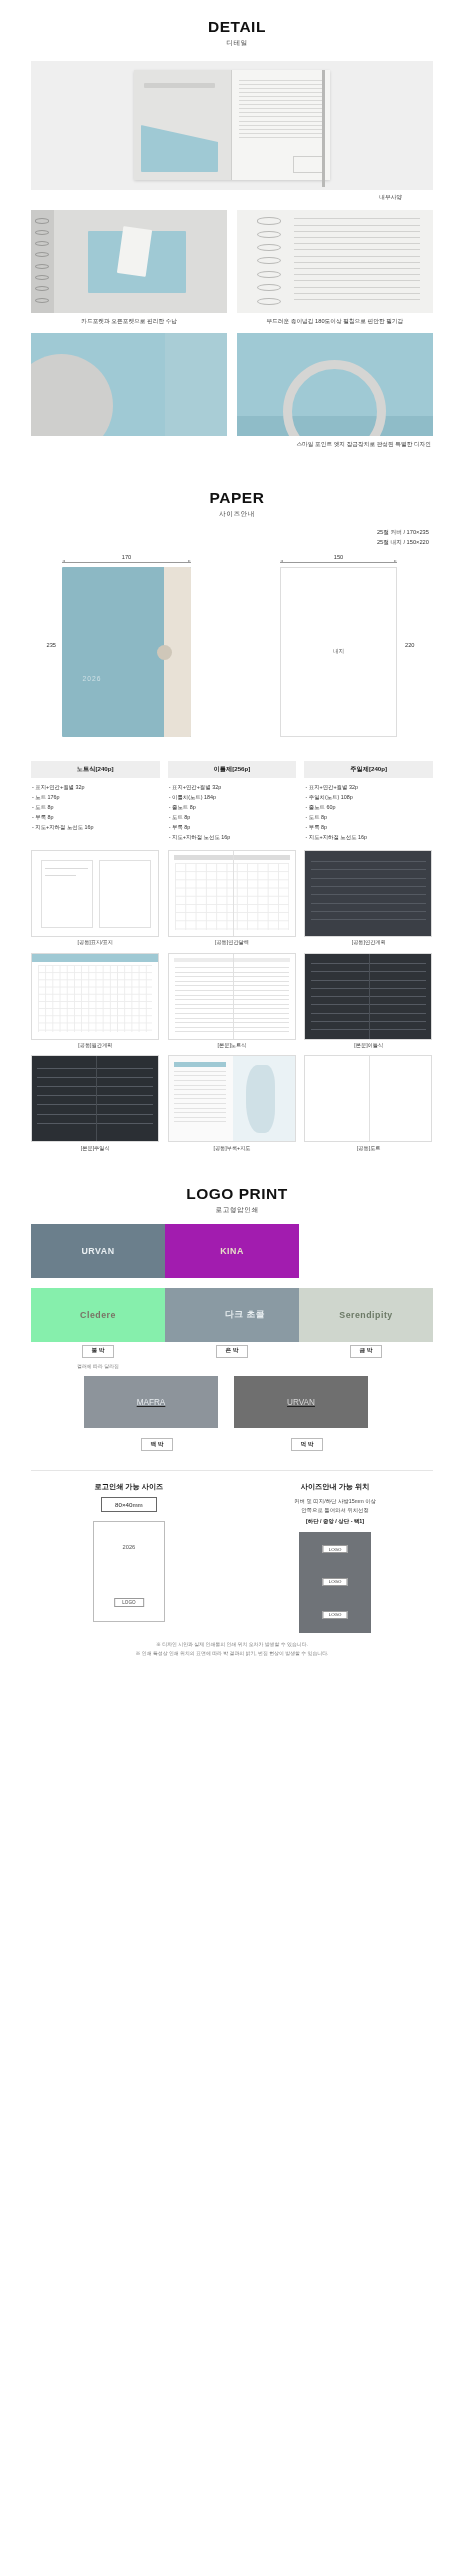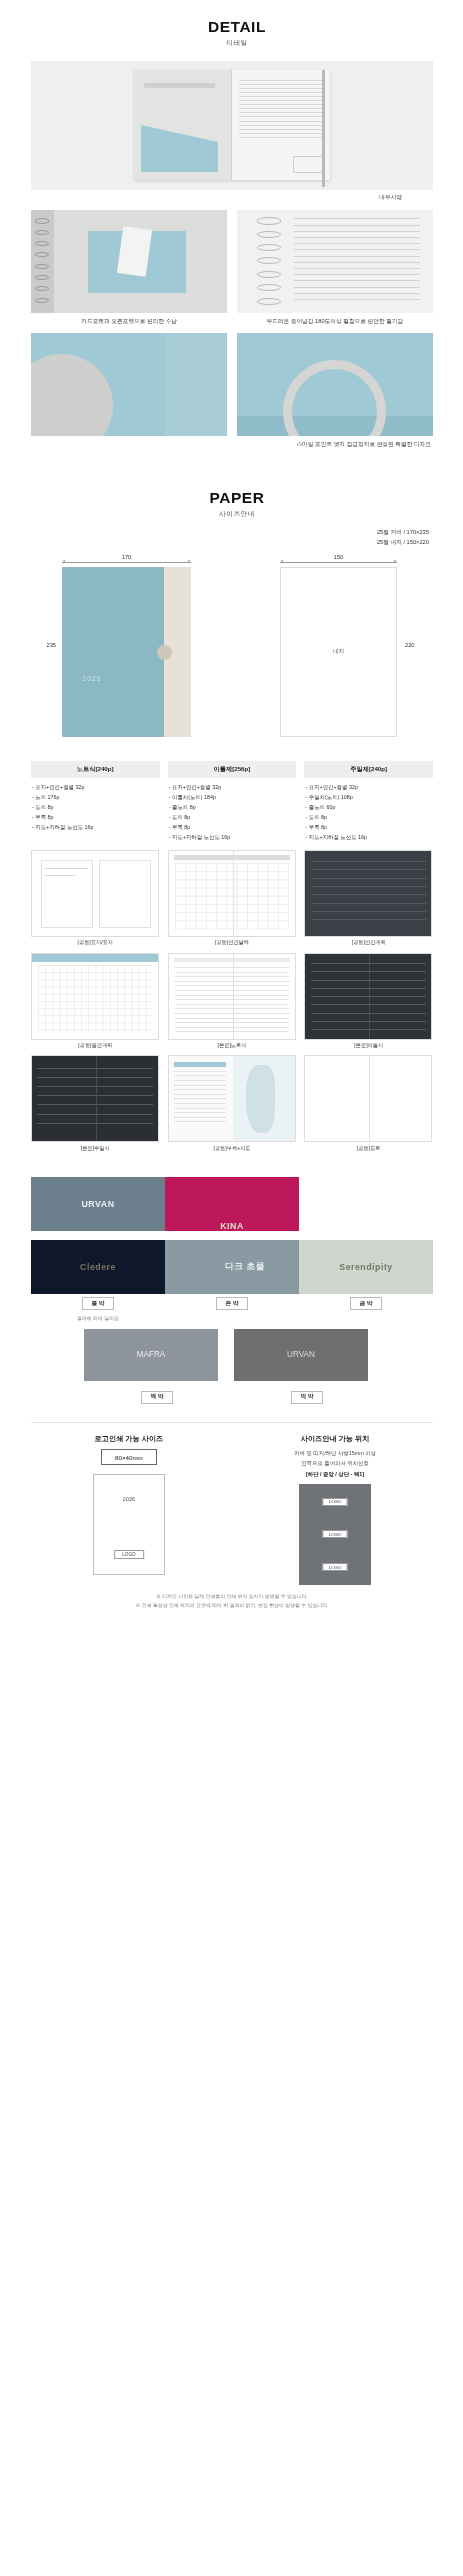--- a/index.html
+++ b/index.html
@@ -147,21 +147,21 @@
 
   
   .logo-grid { width:402px; margin:9.3px auto 0 auto; display:grid; grid-template-columns:repeat(3,1fr); gap:0; }
   .logo-cell { width:134px; height:54px; position:relative; display:flex; align-items:center; justify-content:center; }
   .logo-cell .lg-txt { font-size:8.8px; font-weight:bold; letter-spacing:0.5px; }
   .foil-bar { width:402px; margin:0 auto; display:grid; grid-template-columns:repeat(3,1fr); }
   .foil-lbl { text-align:center; font-size:5.7px; font-weight:bold; color:#222; padding:3.1px 0; }
   .foil-lbl span { display:inline-block; padding:1.5px 8.2px; border:0.5px solid #bbb; }
   .foil-note { text-align:center; font-size:4.9px; color:#777; padding-top:2.1px; }
 
-  .logo-grid2 { width:296px; margin:7.2px auto 0 auto; display:grid; grid-template-columns:1fr 1fr; gap:4px; }
+  .logo-grid2 { width:296px; margin:7.2px auto 0 auto; display:grid; grid-template-columns:1fr 1fr; gap:4px;text-decoration:underline; }
   .logo-cell2 { width:134px; height:52px; display:flex; align-items:center; justify-content:center; }
 
   
   .bottom-wrap { width:402px; margin:11.3px auto 0 auto; display:grid; grid-template-columns:1fr 1fr; gap:0 10.3px; }
   .bcol { text-align:center; }
   .bcol h4 { font-size:7.2px; font-weight:bold; margin:0 0 5.2px 0; color:#111; }
   .bcol .desc { font-size:5.4px; color:#444; line-height:1.7; }
   .sizebox { display:inline-block; border:0.5px solid #666; padding:3.1px 13.4px; font-size:6.2px; margin-bottom:4.1px; }
   .preview-pair { display:flex; justify-content:center; gap:8.2px; margin-top:5.2px; }
   .prev {
@@ -492,32 +492,36 @@
         <div style="position:absolute;inset:6.2px;background-image:radial-gradient(#d5d5d5 0.5px, transparent 0.5px); background-size:5.7px 5.7px;"></div>
         <div class="colsplit" style="left:64px;"></div>
       </div>
       <div class="tcap">[공통]도트</div>
     </div>
 
   </div>
 
   <div class="gap"></div>
 
+  <div class="sec-head">
+    <div class="title">LOGO PRINT</div>
+    <div class="subtitle">로고형압인쇄</div>
+  </div>
 
   <div class="logo-grid">
     <div class="logo-cell" style="background:#6b7f8c;">
       <span class="lg-txt" style="color:#eaf0f3;">URVAN</span>
     </div>
-    <div class="logo-cell" style="background:#be185d;align-items:flex-end;">
+    <div class="logo-cell" style="background:#a21caf;">
       <span class="lg-txt" style="color:#e6e0c8;">KINA</span>
     </div>
   </div>
 
   <div class="logo-grid">
-    <div class="logo-cell" style="background:#0f172a;justify-content:center;">
+    <div class="logo-cell" style="background:#86efac;justify-content:center;">
       <span class="lg-txt" style="color:#7a7366;">Cledere</span>
     </div>
     <div class="logo-cell" style="background:#8a9aa3;padding-left:26px;">
       <span class="lg-txt" style="color:#e8eef0;">다크 초콜</span>
     </div>
     <div class="logo-cell" style="background:#cfd6cd;">
       <span class="lg-txt" style="color:#6c7a66;">Serendipity</span>
     </div>
   </div>
 

